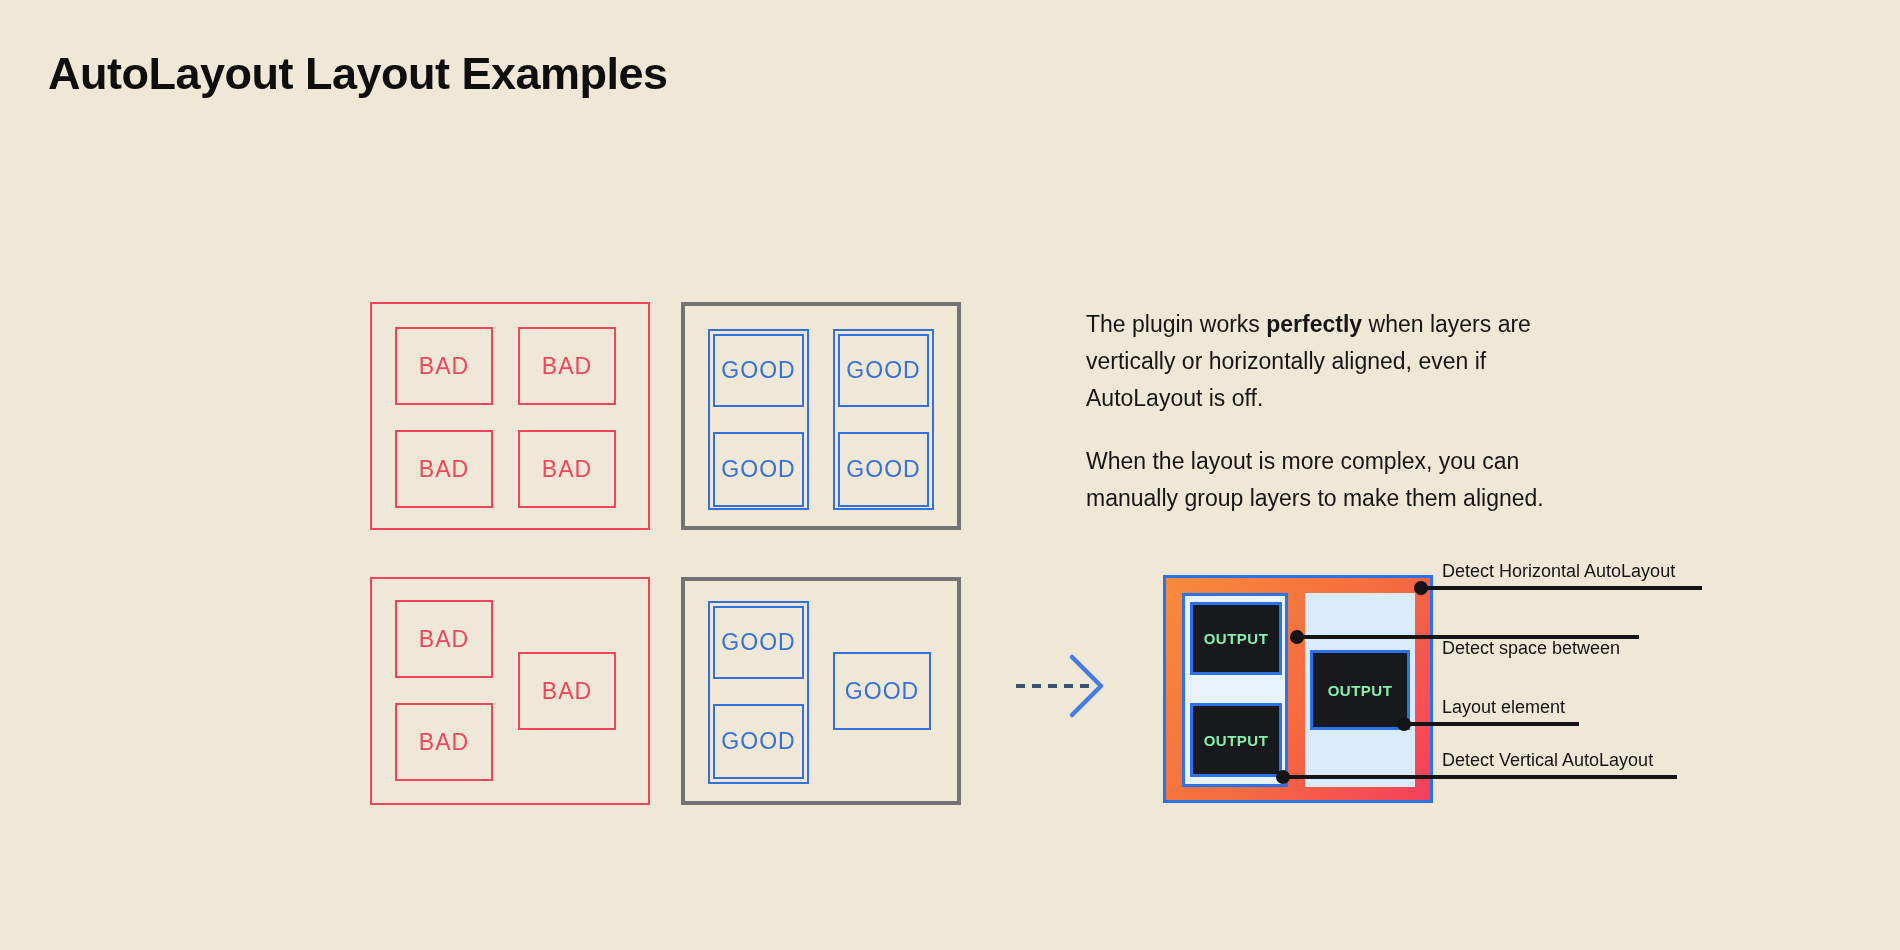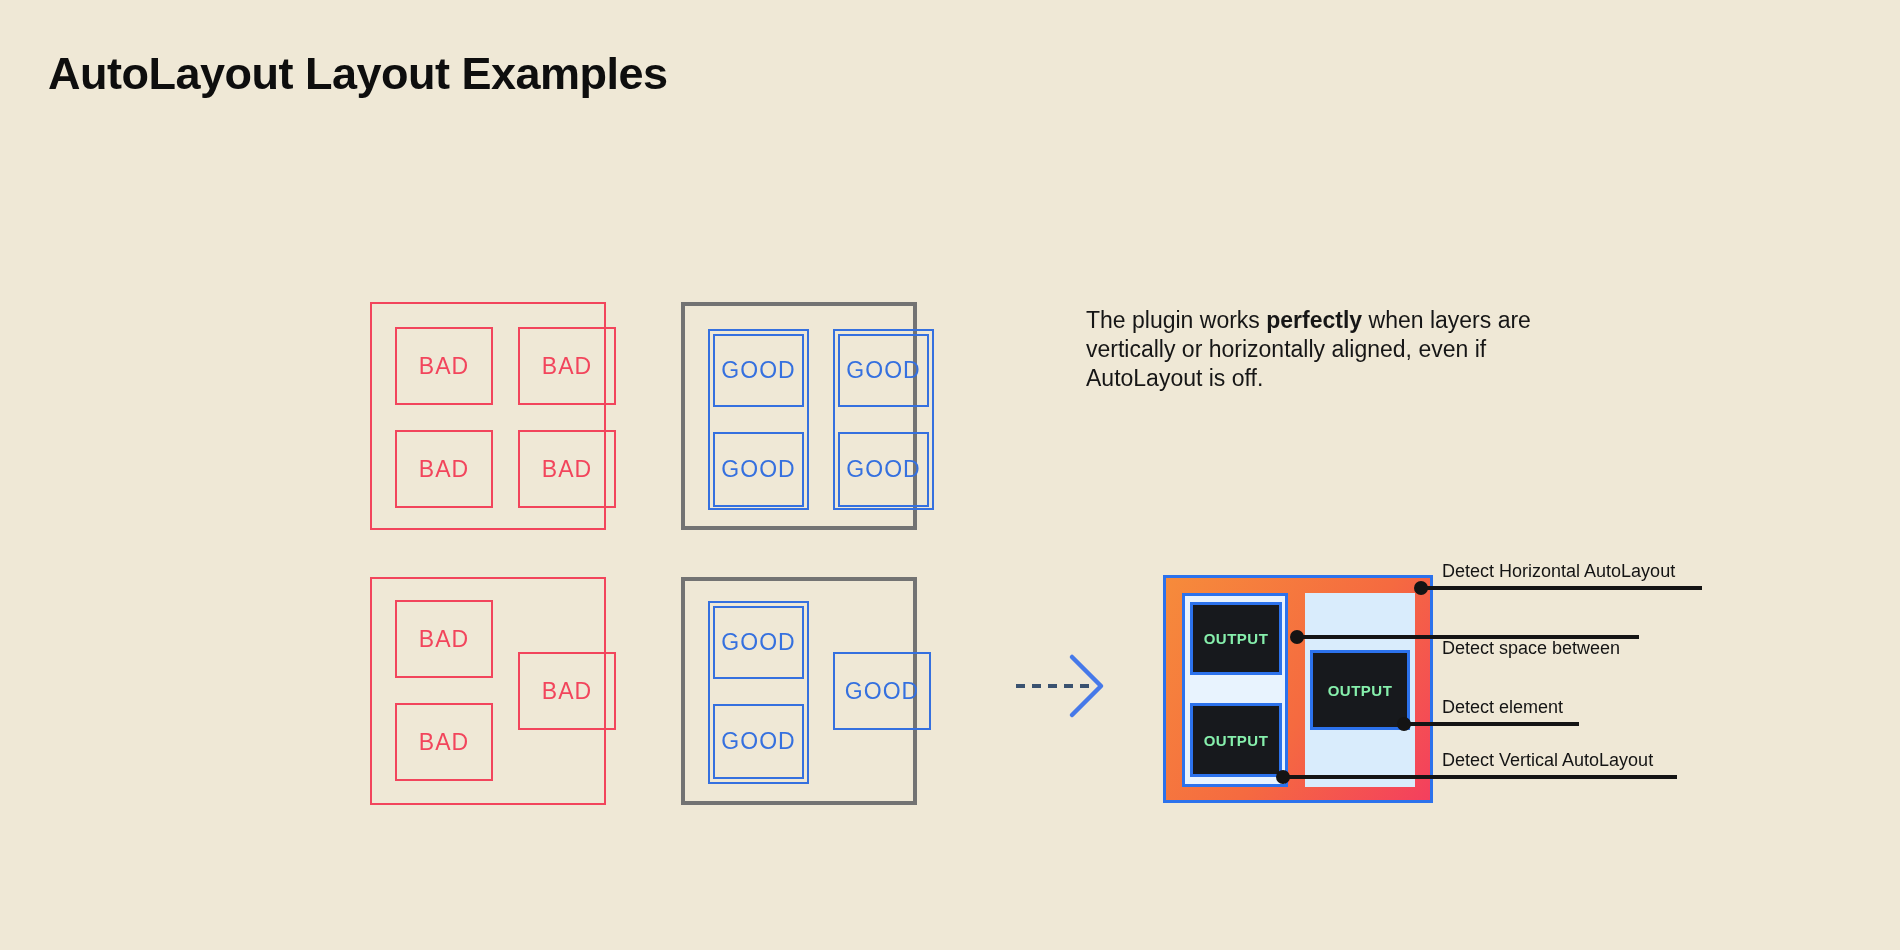--- a/index.html
+++ b/index.html
@@ -10,21 +10,21 @@
     overflow: hidden;
   }
   .stage { position: relative; width: 1900px; height: 950px; background: #EFE8D6; }
 
   .page-title {
     position: absolute; left: 48px; top: 48px;
     font-size: 45px; font-weight: bold; letter-spacing: -0.5px; color: #0e0e0e;
   }
 
   
-  .frame { position: absolute; width: 236px; height: 228px; background: transparent; text-decoration: underline; }
+  .frame { position: absolute; width: 280px; height: 228px; background: transparent; text-decoration: underline; }
   .frame.red  { border: 2px solid #F2455C; }
   .frame.blue { border: 4px solid #737373; }
 
   .cell {
     position: absolute; width: 98px; height: 78px;
     display: flex; align-items: center; justify-content: center;
     font-size: 23px; letter-spacing: 1px;
   }
   .cell.bad  { border: 2px solid #F2455C; color: #F2455C; }
   .cell.good { border: 2px solid #3570DF; color: #3570DF; }
@@ -38,21 +38,21 @@
   .group .cell-in {
     width: 91px; height: 73px; border: 2px solid #3570DF; color: #3570DF;
     display: flex; align-items: center; justify-content: center;
     font-size: 23px; letter-spacing: 1px; flex: none;
   }
   .group .cell-in.h2 { height: 75px; }
 
   
   .desc {
     position: absolute; left: 1086px; top: 306px; width: 460px;
-    font-size: 23px; line-height: 29px; color: #161616;
+    font-size: 23px; line-height: 37px; color: #161616;
   }
   .desc p + p { margin-top: 26px; }
   .desc .bold { font-weight: bold; }
 
   
   .flow-arrow { position: absolute; left: 1000px; top: 650px; }
 
   
   .out-frame {
     position: absolute; left: 1163px; top: 575px; width: 270px; height: 228px;
@@ -124,20 +124,21 @@
   <div class="frame blue" style="left:681px; top:577px;">
     <div class="group tall" style="left:23px; top:20px;">
       <div class="cell-in">GOOD</div>
       <div class="cell-in h2">GOOD</div>
     </div>
     <div class="cell good" style="left:148px; top:71px;">GOOD</div>
   </div>
 
   <div class="desc">
     <p><span>The plugin works </span><span class="bold">perfectly</span><span> when layers are vertically or horizontally aligned, even if AutoLayout is off.</span></p>
+    <p>When the layout is more complex, you can manually group layers to make them aligned.</p>
   </div>
 
   <svg class="flow-arrow" width="112" height="72" viewBox="0 0 112 72">
     <line x1="16" y1="36" x2="94" y2="36" stroke="#3A5270" stroke-width="4" stroke-dasharray="9 7"></line>
     <polyline points="72,7 101,36 72,65" fill="none" stroke="#4679E9" stroke-width="4.5" stroke-linecap="round" stroke-linejoin="round"></polyline>
   </svg>
 
   <div class="out-frame">
     <div class="out-panel-left">
       <div class="out-box b1">OUTPUT</div>
@@ -151,19 +152,19 @@
   <div class="anno-dot" style="left:1414px; top:581px;"></div>
   <div class="anno-line" style="left:1421px; top:586px; width:281px;"></div>
   <div class="anno-label" style="left:1442px; top:560px;">Detect Horizontal AutoLayout</div>
 
   <div class="anno-dot" style="left:1290px; top:630px;"></div>
   <div class="anno-line" style="left:1297px; top:635px; width:342px;"></div>
   <div class="anno-label" style="left:1442px; top:609px;margin-top:28px;">Detect space between</div>
 
   <div class="anno-dot" style="left:1397px; top:717px;"></div>
   <div class="anno-line" style="left:1404px; top:722px; width:175px;"></div>
-  <div class="anno-label" style="left:1442px; top:696px;">Detect element</div>
+  <div class="anno-label" style="left:1442px; top:696px;">Layout element</div>
 
   <div class="anno-dot" style="left:1276px; top:770px;"></div>
   <div class="anno-line" style="left:1283px; top:775px; width:394px;"></div>
   <div class="anno-label" style="left:1442px; top:749px;">Detect Vertical AutoLayout</div>
 
 </div>
 
 </body></html>

